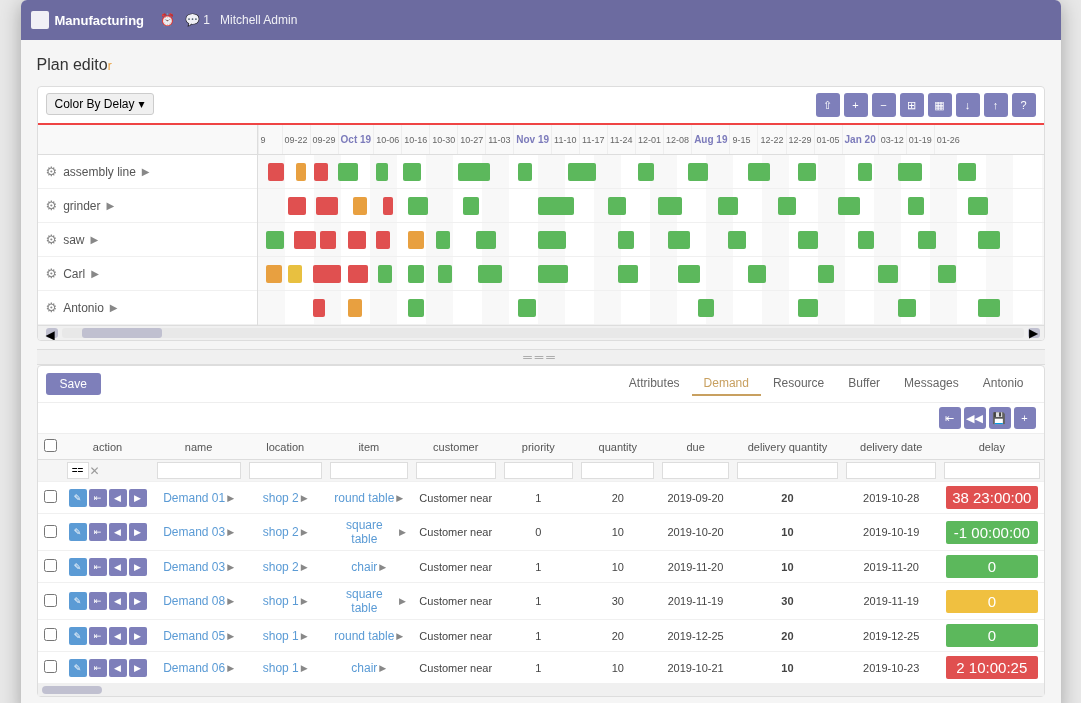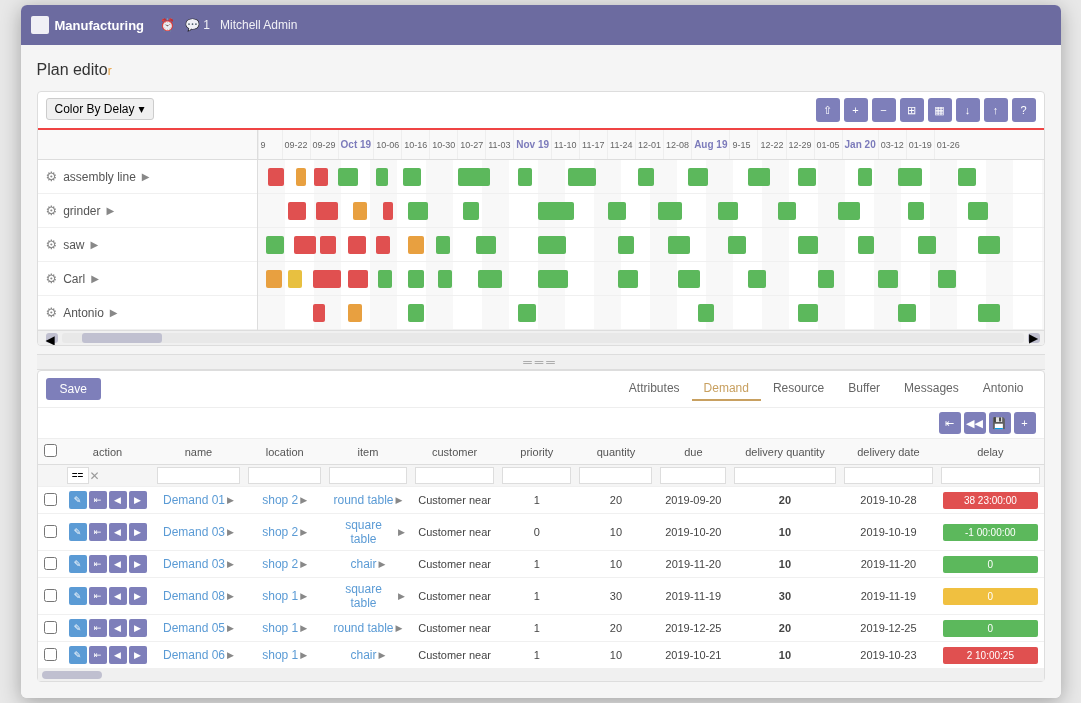--- a/index.html
+++ b/index.html
@@ -62,21 +62,21 @@
     .data-table { width: 100%; border-collapse: collapse; }
     .data-table th { background: #f9f9f9; border-bottom: 1px solid #ddd; padding: 5px 6px; text-align: center; font-weight: normal; color: #555; font-size: 11px; white-space: nowrap; }
     .data-table td { padding: 4px 6px; border-bottom: 1px solid #f0f0f0; text-align: center; font-size: 11px; color: #444; }
     .data-table .filter-row td { padding: 2px 4px; background: #f5f5f5; }
     .filter-input { width: 100%; border: 1px solid #ddd; padding: 2px 4px; font-size: 10px; text-align: center; }
 
     .action-btns { display: flex; gap: 2px; align-items: center; justify-content: center; }
     .action-btn { width: 18px; height: 18px; background: #7e7fba; border-radius: 2px; display: flex; align-items: center; justify-content: center; color: white; font-size: 9px; cursor: pointer; }
     .action-btn.blue { background: #5b9bd5; }
 
-    .delay-cell { padding: 3px 18px; font-size: 10px; color: white; text-align: center; border-radius: 2px; }
+    .delay-cell { padding: 3px 6px; font-size: 15px; color: white; text-align: center; border-radius: 2px; }
     .delay-red { background: #e05050; }
     .delay-green { background: #5cb85c; }
     .delay-yellow { background: #f0c040; }
 
     .link-cell { color: #5b9bd5; cursor: pointer; display: flex; align-items: center; gap: 2px; justify-content: center; }
     .link-arrow { color: #888; font-size: 9px; }
 
     .qty-red { color: #e05050; font-weight: bold; }
     .qty-green { color: #5cb85c; font-weight: bold; }
 

